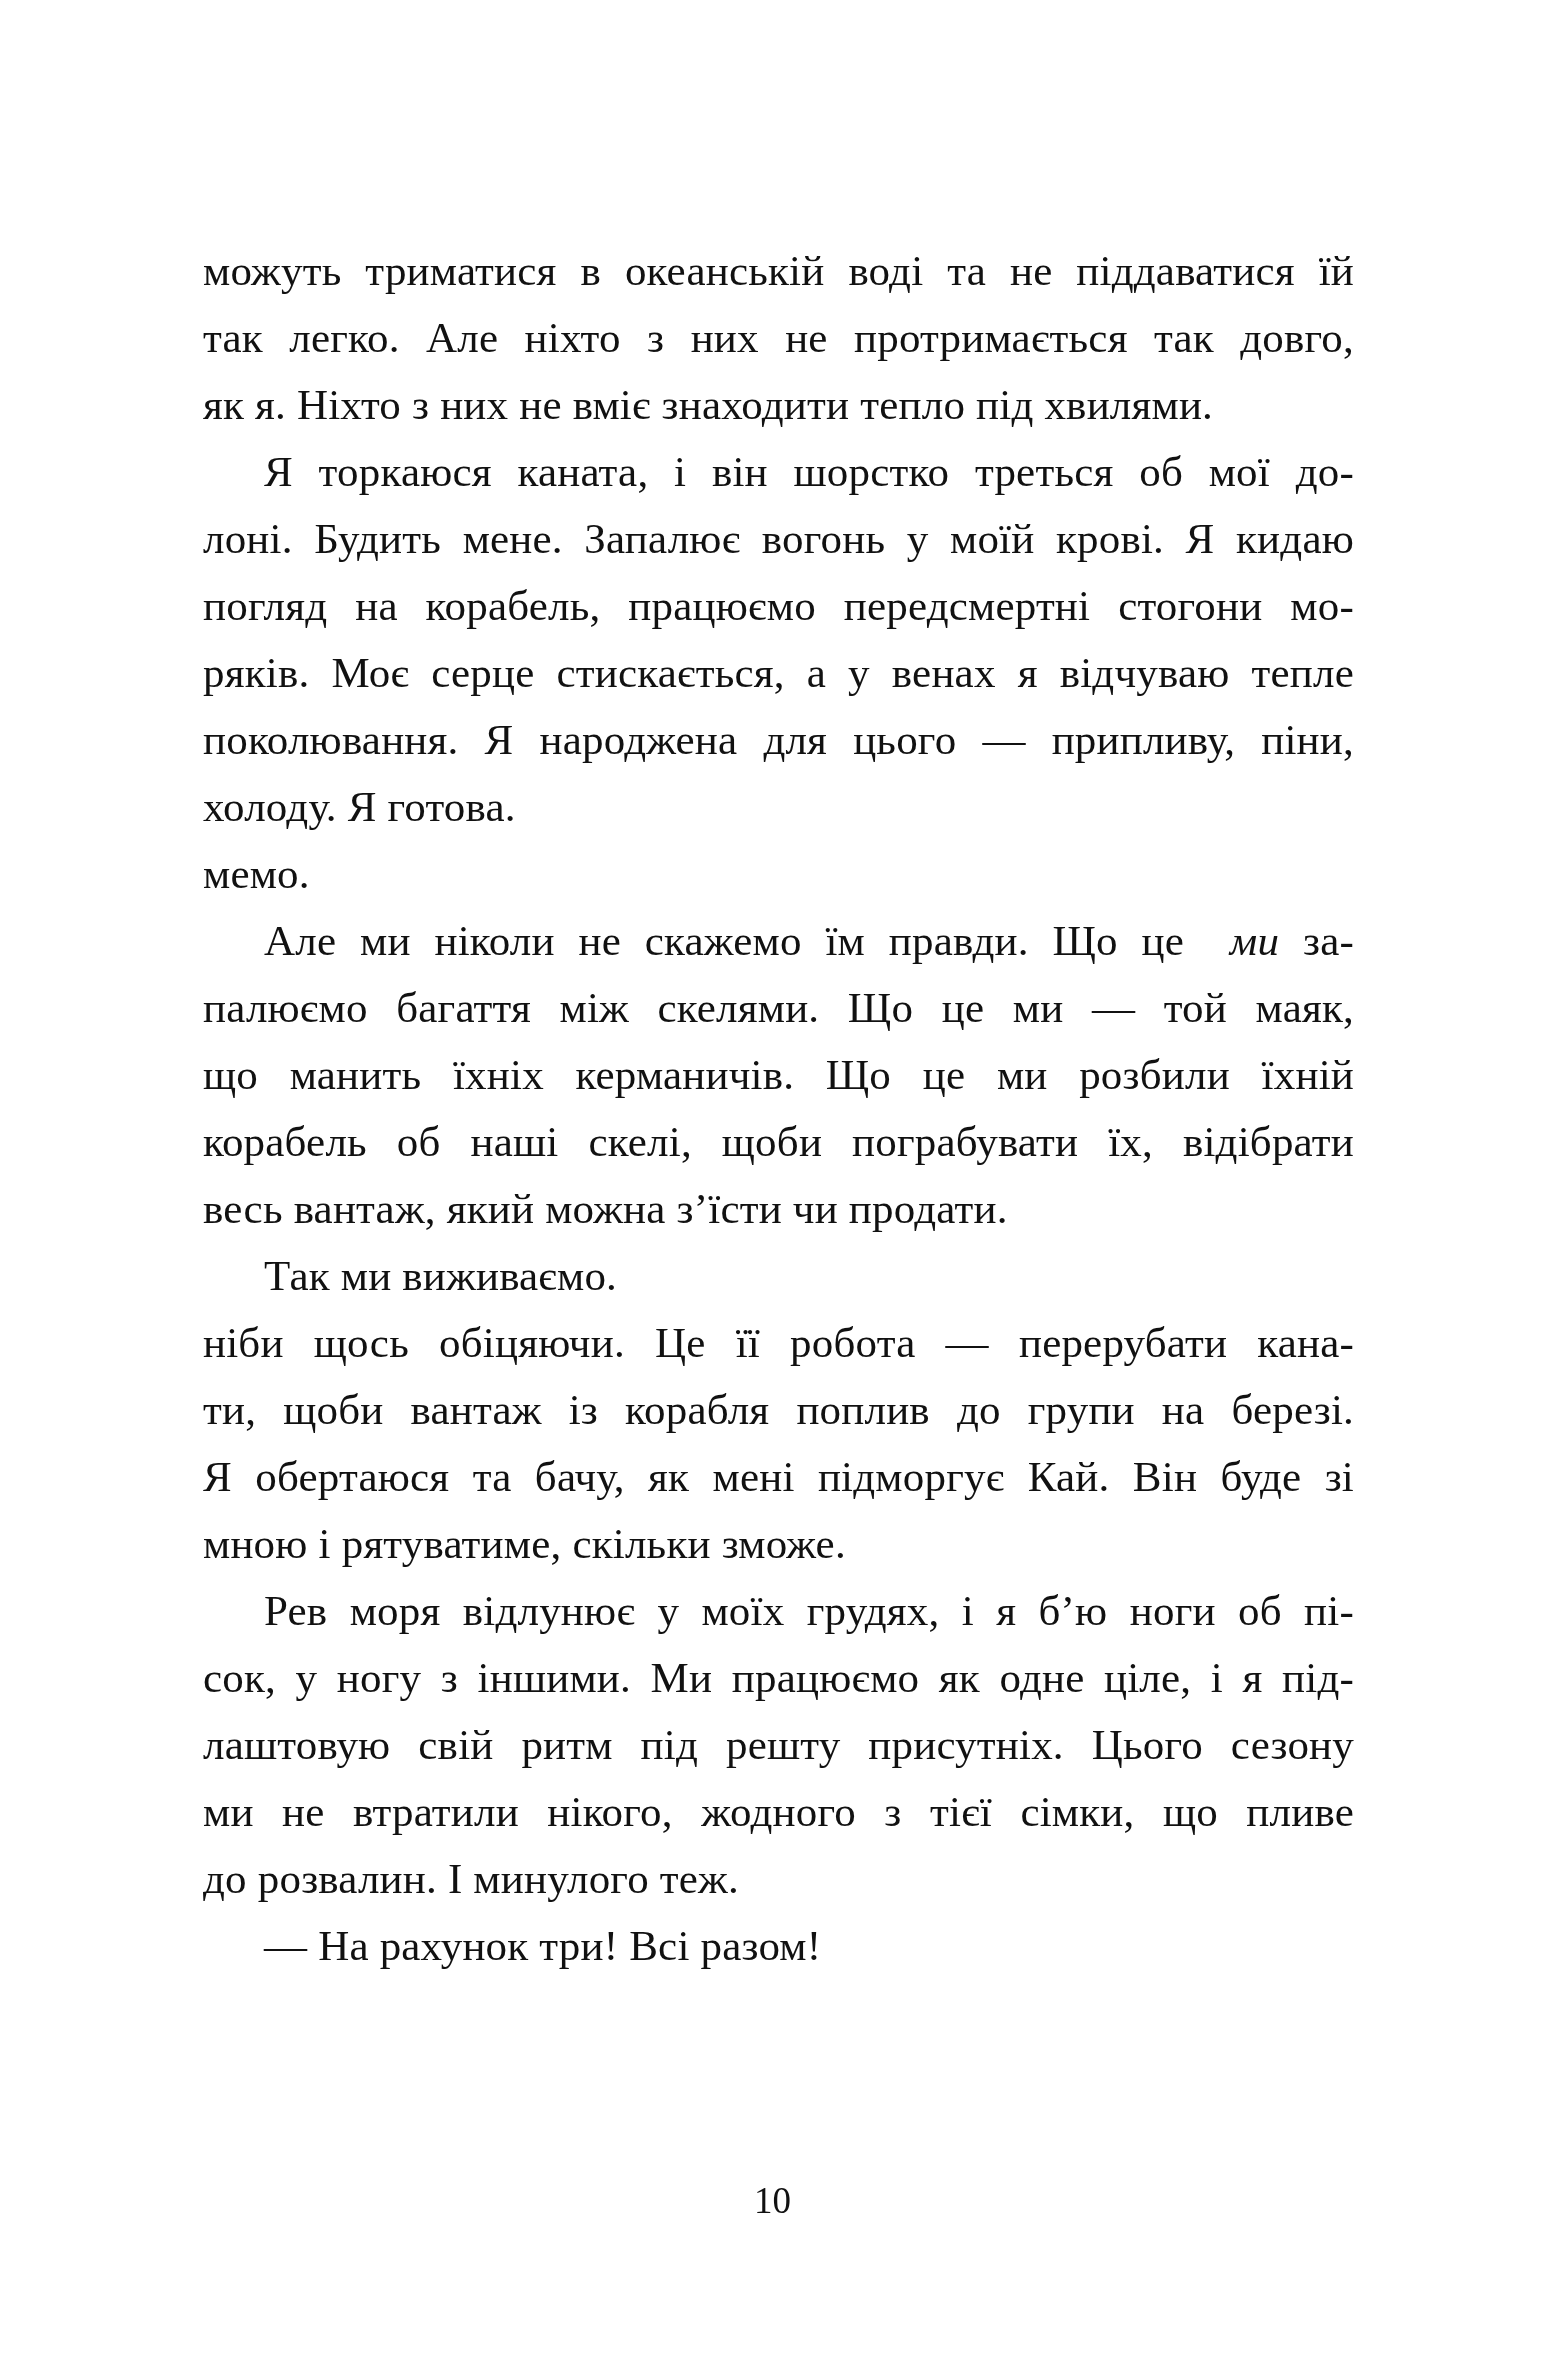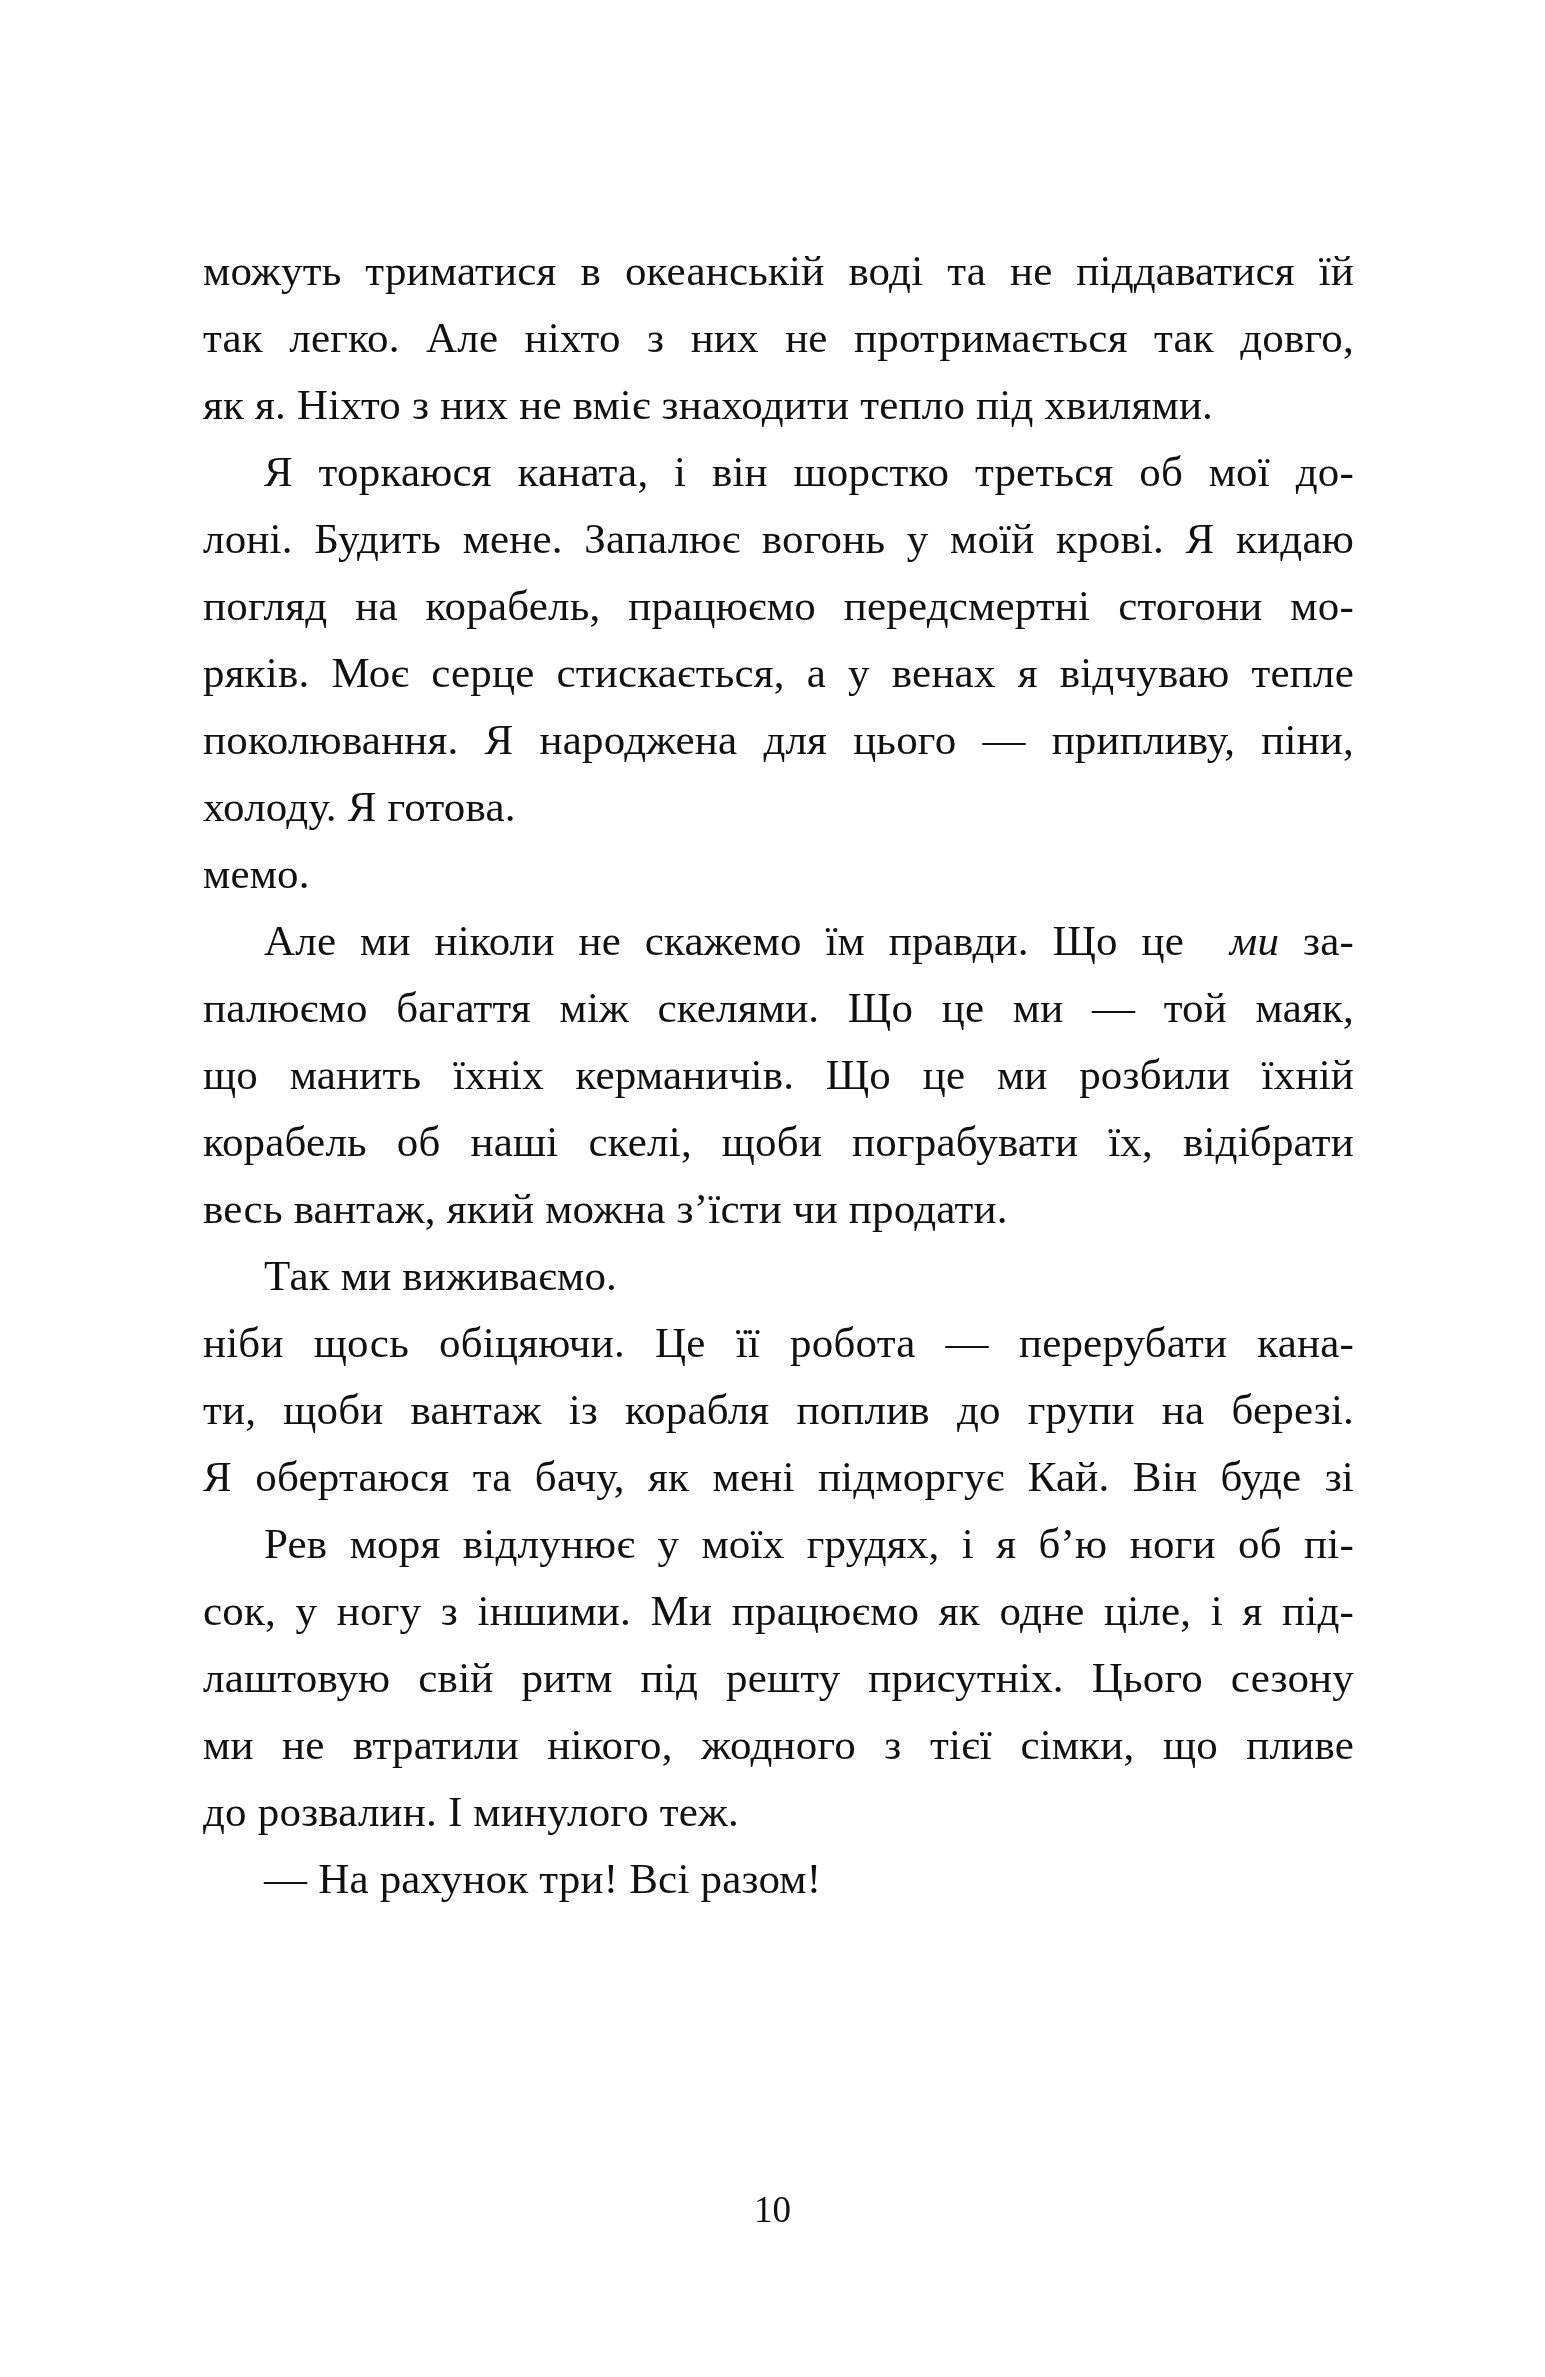--- a/index.html
+++ b/index.html
@@ -50,21 +50,20 @@
     }
     .page-number {
       position: absolute;
       left: 0;
       width: 1545px;
       top: 2177px;
       text-align: center;
       font-size: 37px;
       line-height: 48px;
       color: #111111;
-      margin-top: 9px;
     }
   </style>
 </head>
 <body>
 
 <div class="page">
   <div class="text-block">
 
     <div>
       <span class="line">можуть триматися в океанській воді та не піддаватися їй</span>
@@ -94,20 +93,21 @@
     </div>
 
     <div>
       <span class="line indent last">Так ми виживаємо.</span>
     </div>
 
     <div>
       <span class="line">ніби щось обіцяючи. Це її робота — перерубати кана-</span>
       <span class="line">ти, щоби вантаж із корабля поплив до групи на березі.</span>
       <span class="line">Я обертаюся та бачу, як мені підморгує Кай. Він буде зі</span>
+      <span class="line last">мною і рятуватиме, скільки зможе.</span>
     </div>
 
     <div>
       <span class="line indent">Рев моря відлунює у моїх грудях, і я б’ю ноги об пі-</span>
       <span class="line">сок, у ногу з іншими. Ми працюємо як одне ціле, і я під-</span>
       <span class="line">лаштовую свій ритм під решту присутніх. Цього сезону</span>
       <span class="line">ми не втратили нікого, жодного з тієї сімки, що пливе</span>
       <span class="line last">до розвалин. І минулого теж.</span>
     </div>
 

